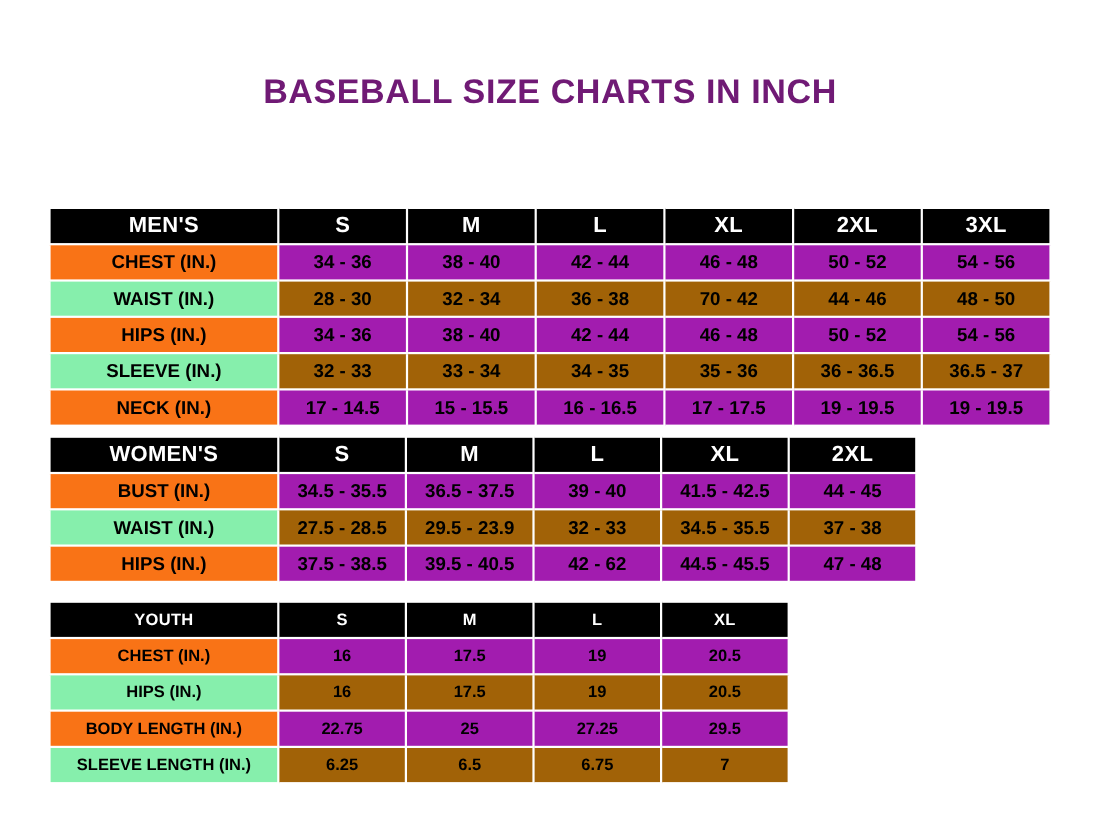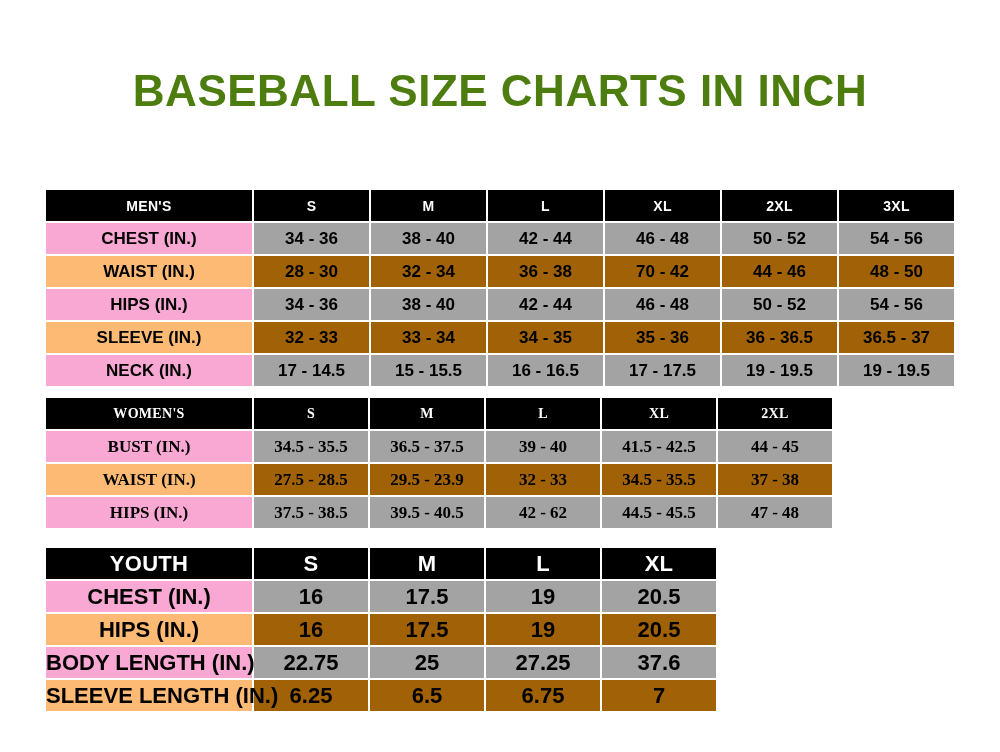--- a/index.html
+++ b/index.html
@@ -19,24 +19,24 @@
     width: 1000px;
     height: 752px;
     background: #ffffff;
   }
   .title {
     position: absolute;
     top: 66px;
     left: 0;
     width: 1000px;
     text-align: center;
-    font-size: 44px;
+    font-size: 31px;
     font-weight: bold;
     letter-spacing: 0.5px;
-    color: #4d7c0f;
+    color: #701a75;
   }
 
   table.size-table {
     position: absolute;
     border-collapse: collapse;
     table-layout: fixed;
     font-size: 17px;
     font-weight: bold;
   }
   table.size-table td, table.size-table th {
@@ -44,65 +44,64 @@
     text-align: center;
     padding: 0;
     height: 31px;
     vertical-align: middle;
     white-space: nowrap;
   }
   table.size-table thead th {
     background: #000000;
     color: #ffffff;
     font-weight: bold;
-    font-size: 14px;
+    font-size: 20px;
     letter-spacing: 0.3px;
   }
   table.size-table tbody tr.odd td {
-    background: #a3a3a3;
+    background: #a21caf;
   }
   table.size-table tbody tr.even td {
     background: #a16207;
   }
   table.size-table tbody td.label {
     background: transparent;
     text-align: center;
   }
-  table.size-table tbody tr.odd td.label { background: #f9a8d4; }
-  table.size-table tbody tr.even td.label { background: #fdba74; }
+  table.size-table tbody tr.odd td.label { background: #f97316; }
+  table.size-table tbody tr.even td.label { background: #86efac; }
 
   
   #mens-table {
     top: 188px;
     left: 44px;
     width: 912px;
   }
   #mens-table col.c0 { width: 208px; }
   #mens-table col.cx { width: 117px; }
 
   
   #womens-table {
     top: 396px;
     left: 44px;
     width: 790px;
-    font-family: Liberation Serif, serif;
   }
   #womens-table col.c0 { width: 208px; }
   #womens-table col.cx { width: 116px; }
 
   
   #youth-table {
     top: 546px;
     left: 44px;
     width: 674px;
   }
   #youth-table col.c0 { width: 208px; }
   #youth-table col.cx { width: 116px; }
 
-  #youth-table tbody td, #youth-table thead th { font-size: 22px; }
+  #youth-table tbody td, #youth-table thead th { font-size: 15px; }
 </style>
 </head>
 <body>
 
 <div class="page">
 
   <div class="title">BASEBALL SIZE CHARTS IN INCH</div>
 
   <table class="size-table" id="mens-table">
     <colgroup>
@@ -251,21 +250,21 @@
         <td>16</td>
         <td>17.5</td>
         <td>19</td>
         <td>20.5</td>
       </tr>
       <tr class="odd">
         <td class="label">BODY LENGTH (IN.)</td>
         <td>22.75</td>
         <td>25</td>
         <td>27.25</td>
-        <td>37.6</td>
+        <td>29.5</td>
       </tr>
       <tr class="even">
         <td class="label">SLEEVE LENGTH (IN.)</td>
         <td>6.25</td>
         <td>6.5</td>
         <td>6.75</td>
         <td>7</td>
       </tr>
     </tbody>
   </table>

